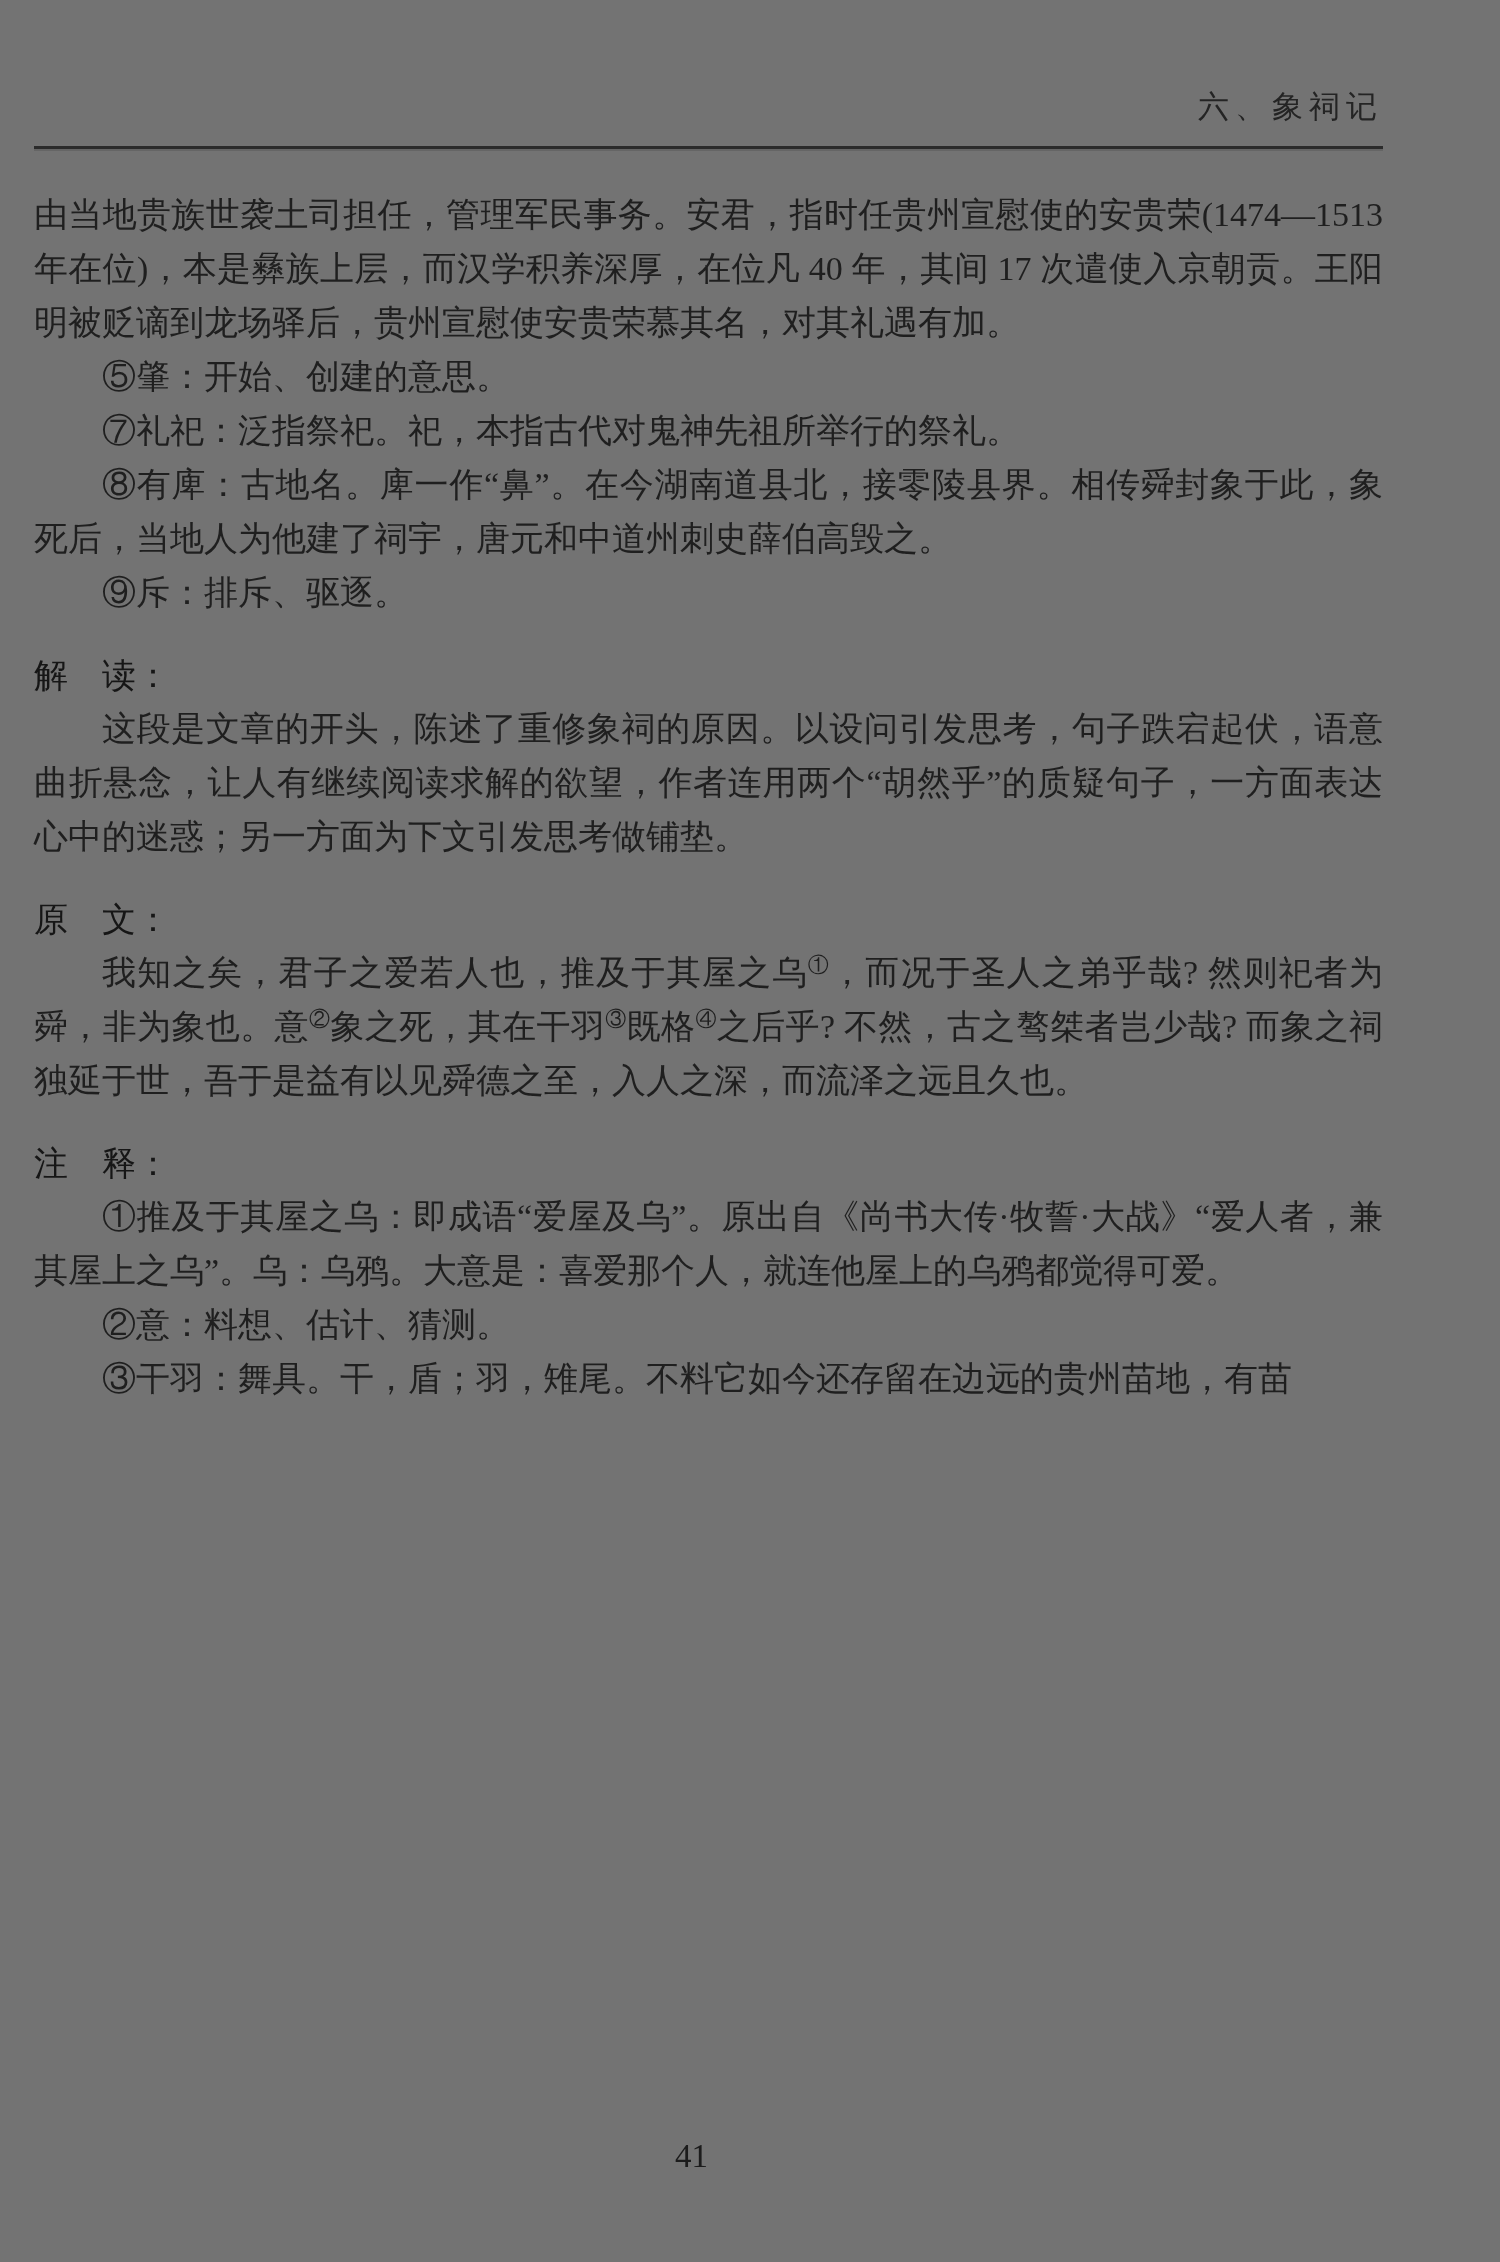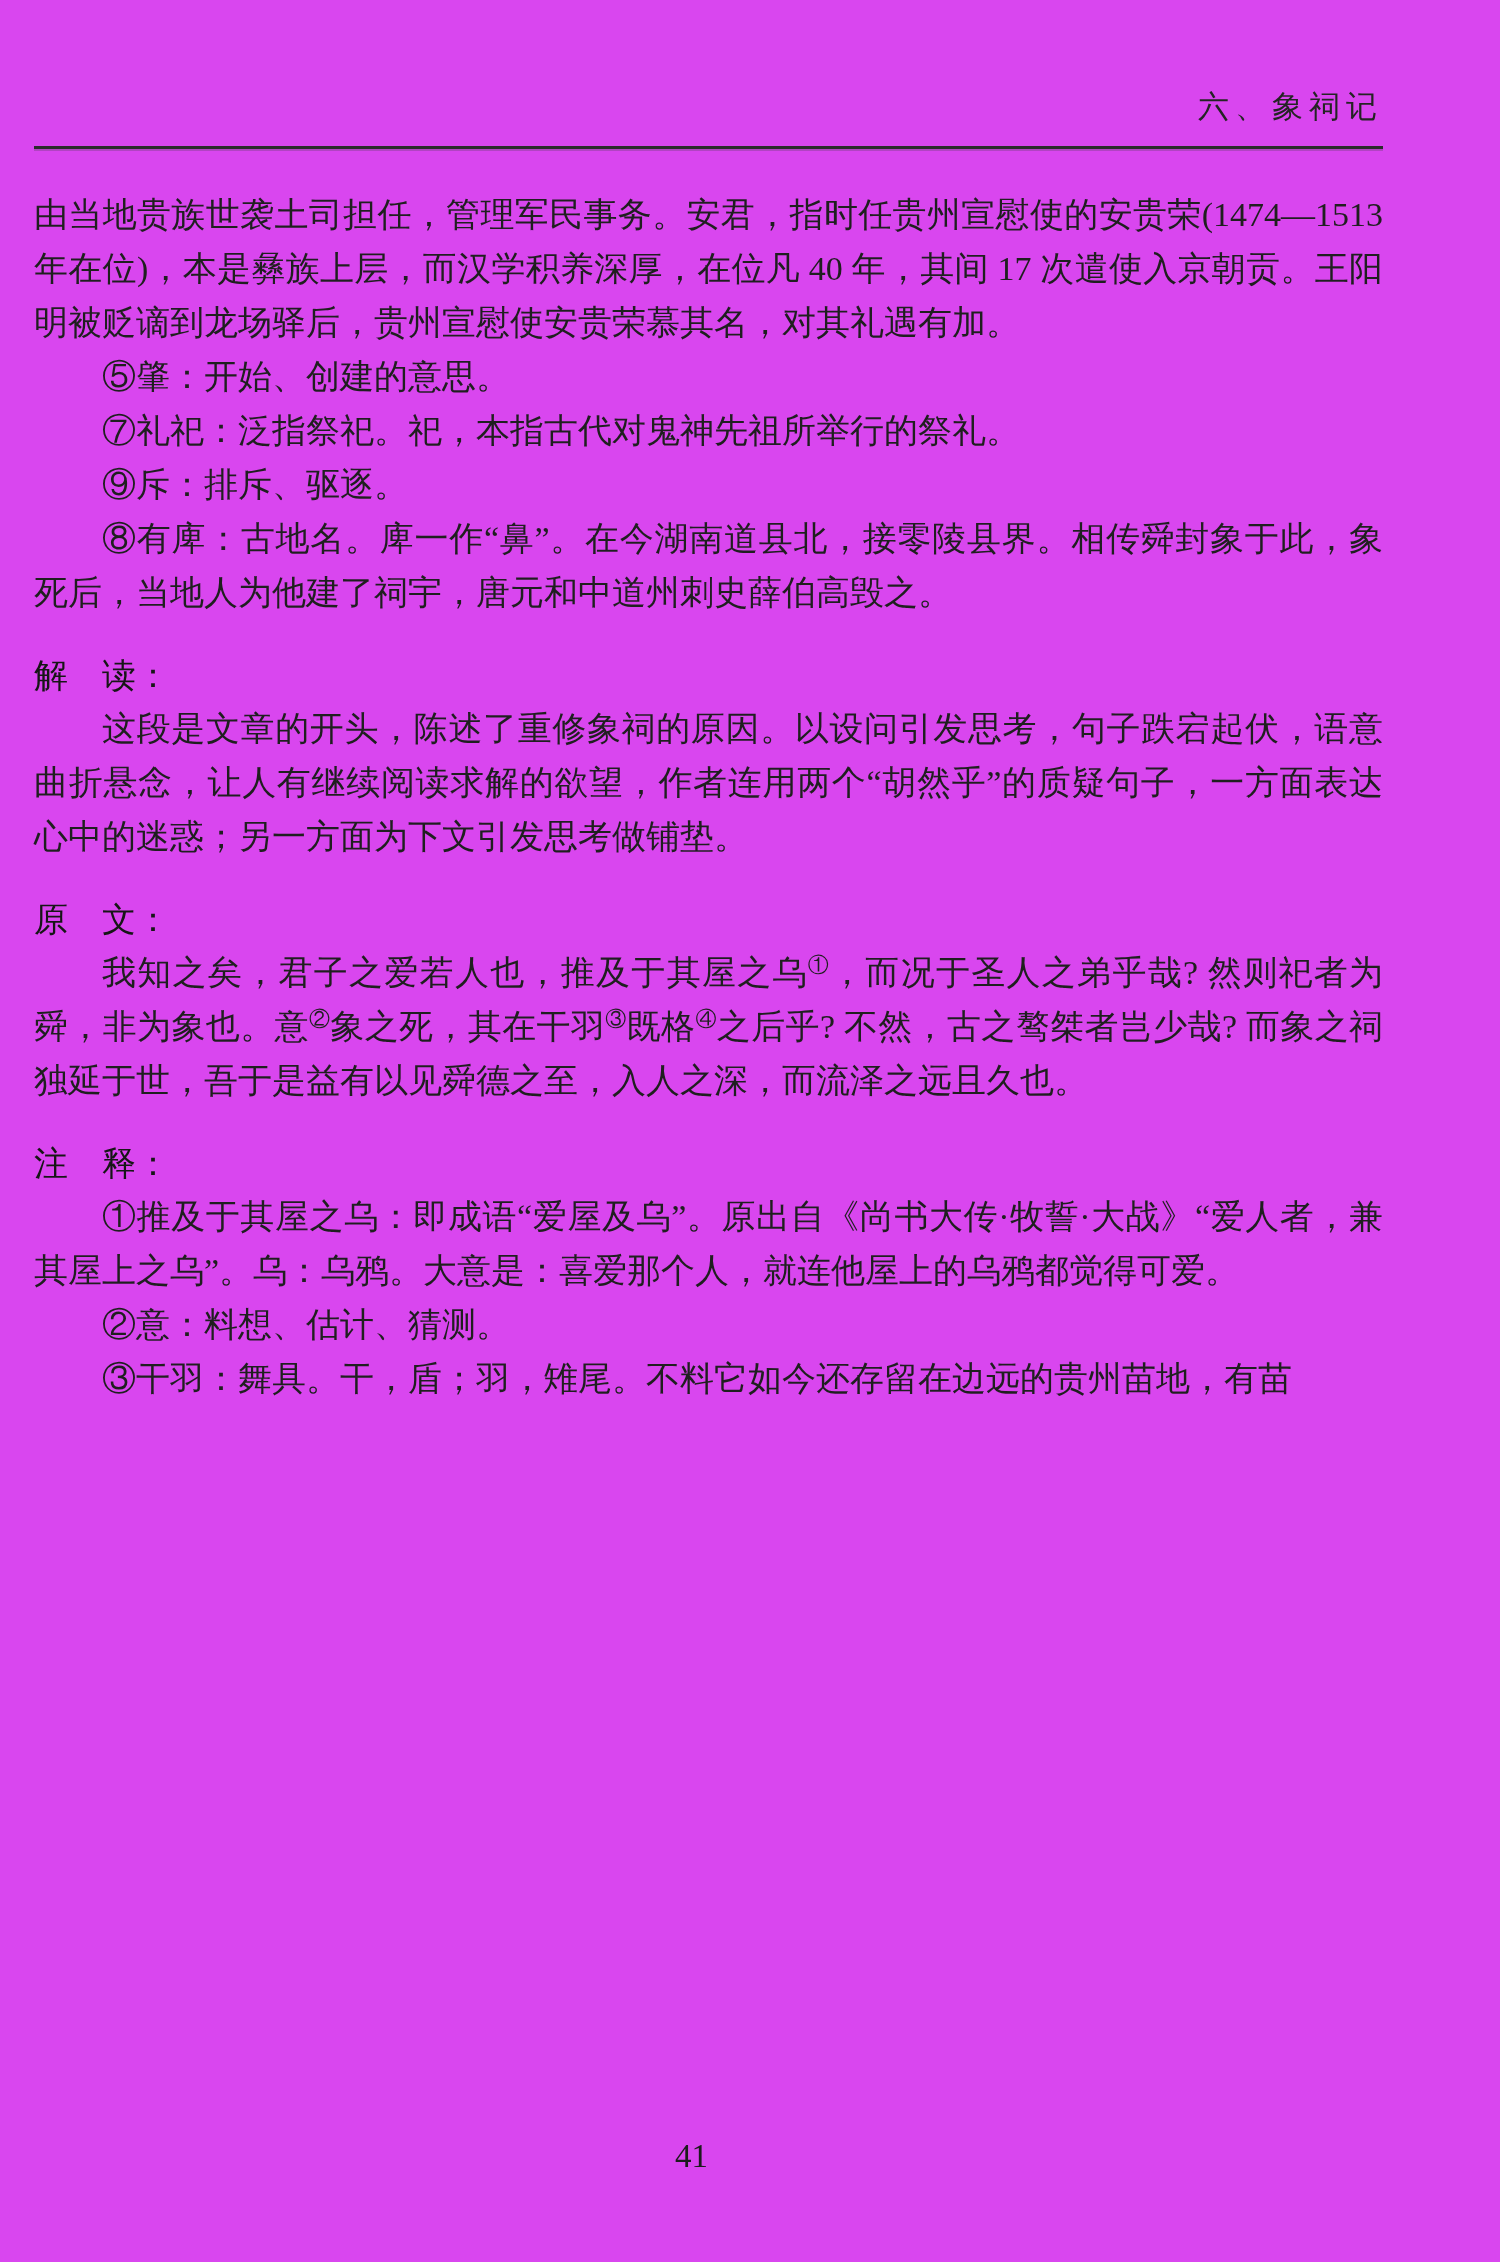--- a/index.html
+++ b/index.html
@@ -5,21 +5,21 @@
   html, body { margin: 0; padding: 0; }
   body {
     background: #e9e9e9;
     font-family: "Liberation Serif", "DejaVu Serif", serif;
   }
   .page {
     position: relative;
     width: 1500px;
     height: 2262px;
     margin: 0 auto;
-    background: #d946ef;
+    background: #737373;
     color: #1f1f1f;
     overflow: hidden;
   }
   .running-head {
     position: absolute;
     top: 86px;
     left: 34px;
     width: 1349px;
     text-align: right;
     font-size: 31px;
@@ -77,22 +77,22 @@
 
   <div class="running-head">六、象祠记</div>
   <div class="head-rule"></div>
 
   <div class="content">
 
     <p class="no-indent">由当地贵族世袭土司担任，管理军民事务。安君，指时任贵州宣慰使的安贵荣(1474—1513 年在位)，本是彝族上层，而汉学积养深厚，在位凡 40 年，其间 17 次遣使入京朝贡。王阳明被贬谪到龙场驿后，贵州宣慰使安贵荣慕其名，对其礼遇有加。</p>
 
     <p>⑤肇：开始、创建的意思。</p>
     <p>⑦礼祀：泛指祭祀。祀，本指古代对鬼神先祖所举行的祭礼。</p>
+    <p>⑧有庳：古地名。庳一作“鼻”。在今湖南道县北，接零陵县界。相传舜封象于此，象死后，当地人为他建了祠宇，唐元和中道州刺史薛伯高毁之。</p>
     <p>⑨斥：排斥、驱逐。</p>
-    <p>⑧有庳：古地名。庳一作“鼻”。在今湖南道县北，接零陵县界。相传舜封象于此，象死后，当地人为他建了祠宇，唐元和中道州刺史薛伯高毁之。</p>
 
     <h2 class="section-heading">解　读：</h2>
     <p>这段是文章的开头，陈述了重修象祠的原因。以设问引发思考，句子跌宕起伏，语意曲折悬念，让人有继续阅读求解的欲望，作者连用两个“胡然乎”的质疑句子，一方面表达心中的迷惑；另一方面为下文引发思考做铺垫。</p>
 
     <h2 class="section-heading">原　文：</h2>
     <p><span>我知之矣，君子之爱若人也，推及于其屋之乌</span><sup class="fn">①</sup><span>，而况于圣人之弟乎哉? 然则祀者为舜，非为象也。意</span><sup class="fn">②</sup><span>象之死，其在干羽</span><sup class="fn">③</sup><span>既格</span><sup class="fn">④</sup><span>之后乎? 不然，古之骜桀者岂少哉? 而象之祠独延于世，吾于是益有以见舜德之至，入人之深，而流泽之远且久也。</span></p>
 
     <h2 class="section-heading">注　释：</h2>
     <p>①推及于其屋之乌：即成语“爱屋及乌”。原出自《尚书大传·牧誓·大战》“爱人者，兼其屋上之乌”。乌：乌鸦。大意是：喜爱那个人，就连他屋上的乌鸦都觉得可爱。</p>
     <p>②意：料想、估计、猜测。</p>

